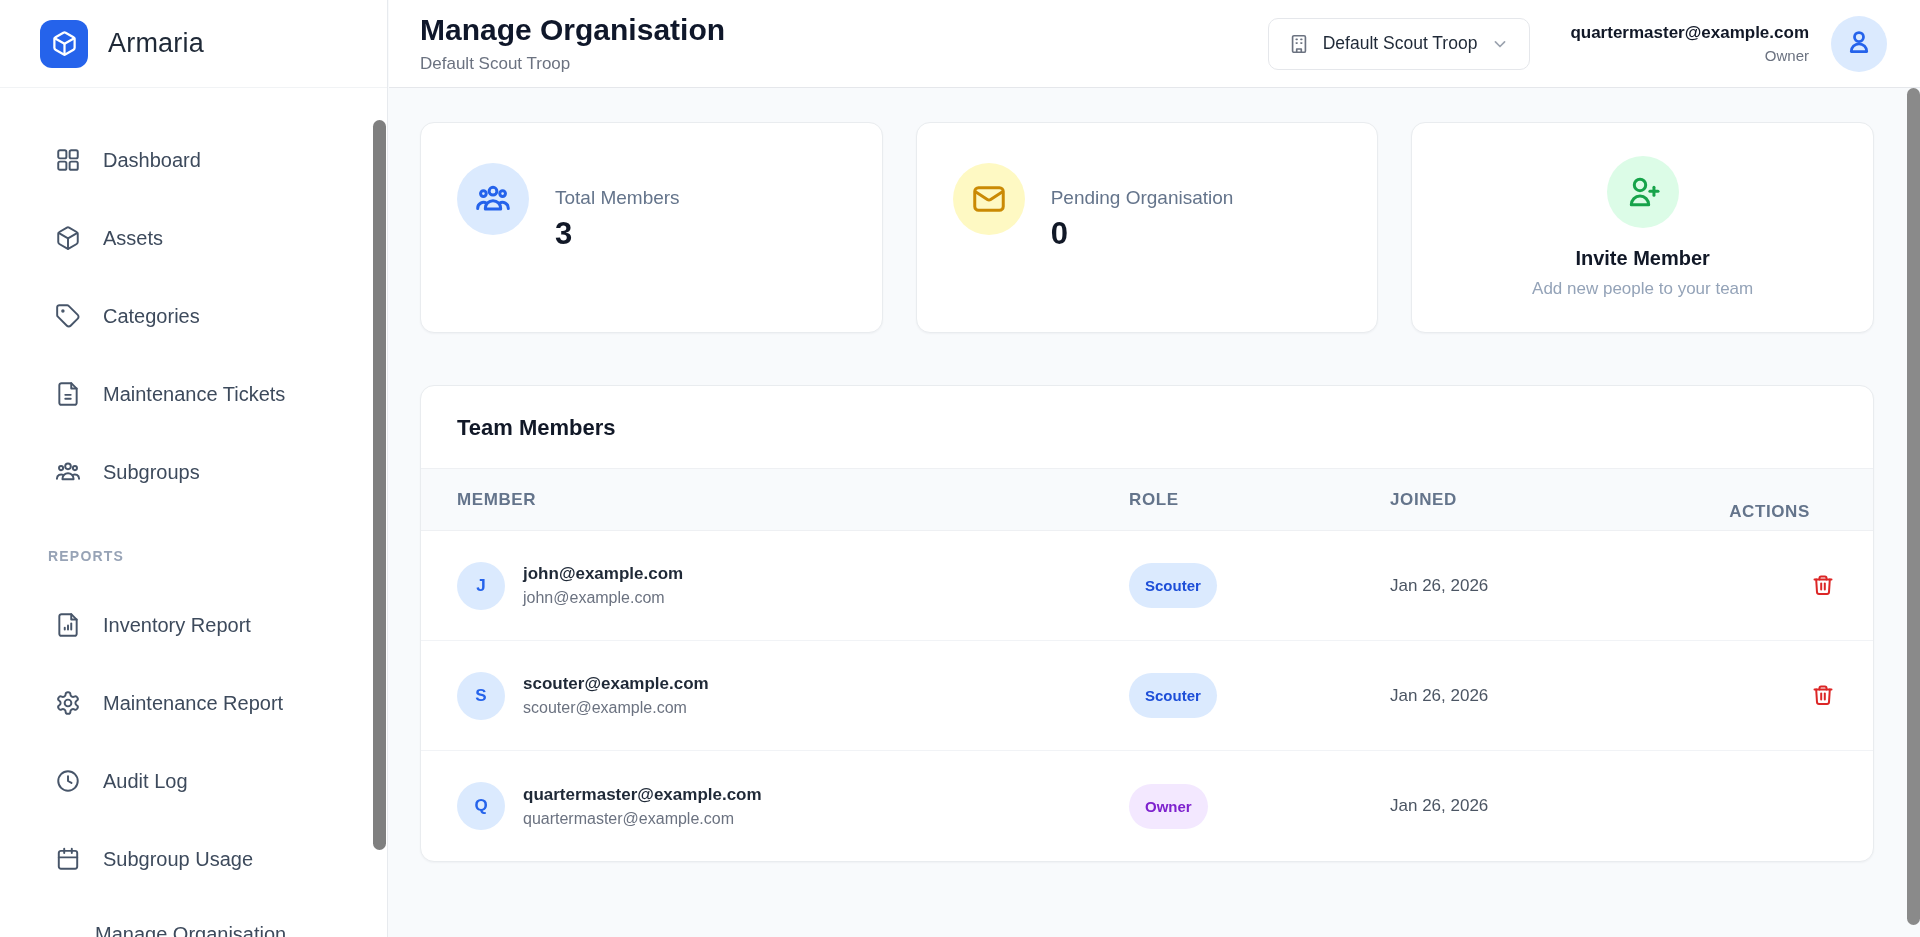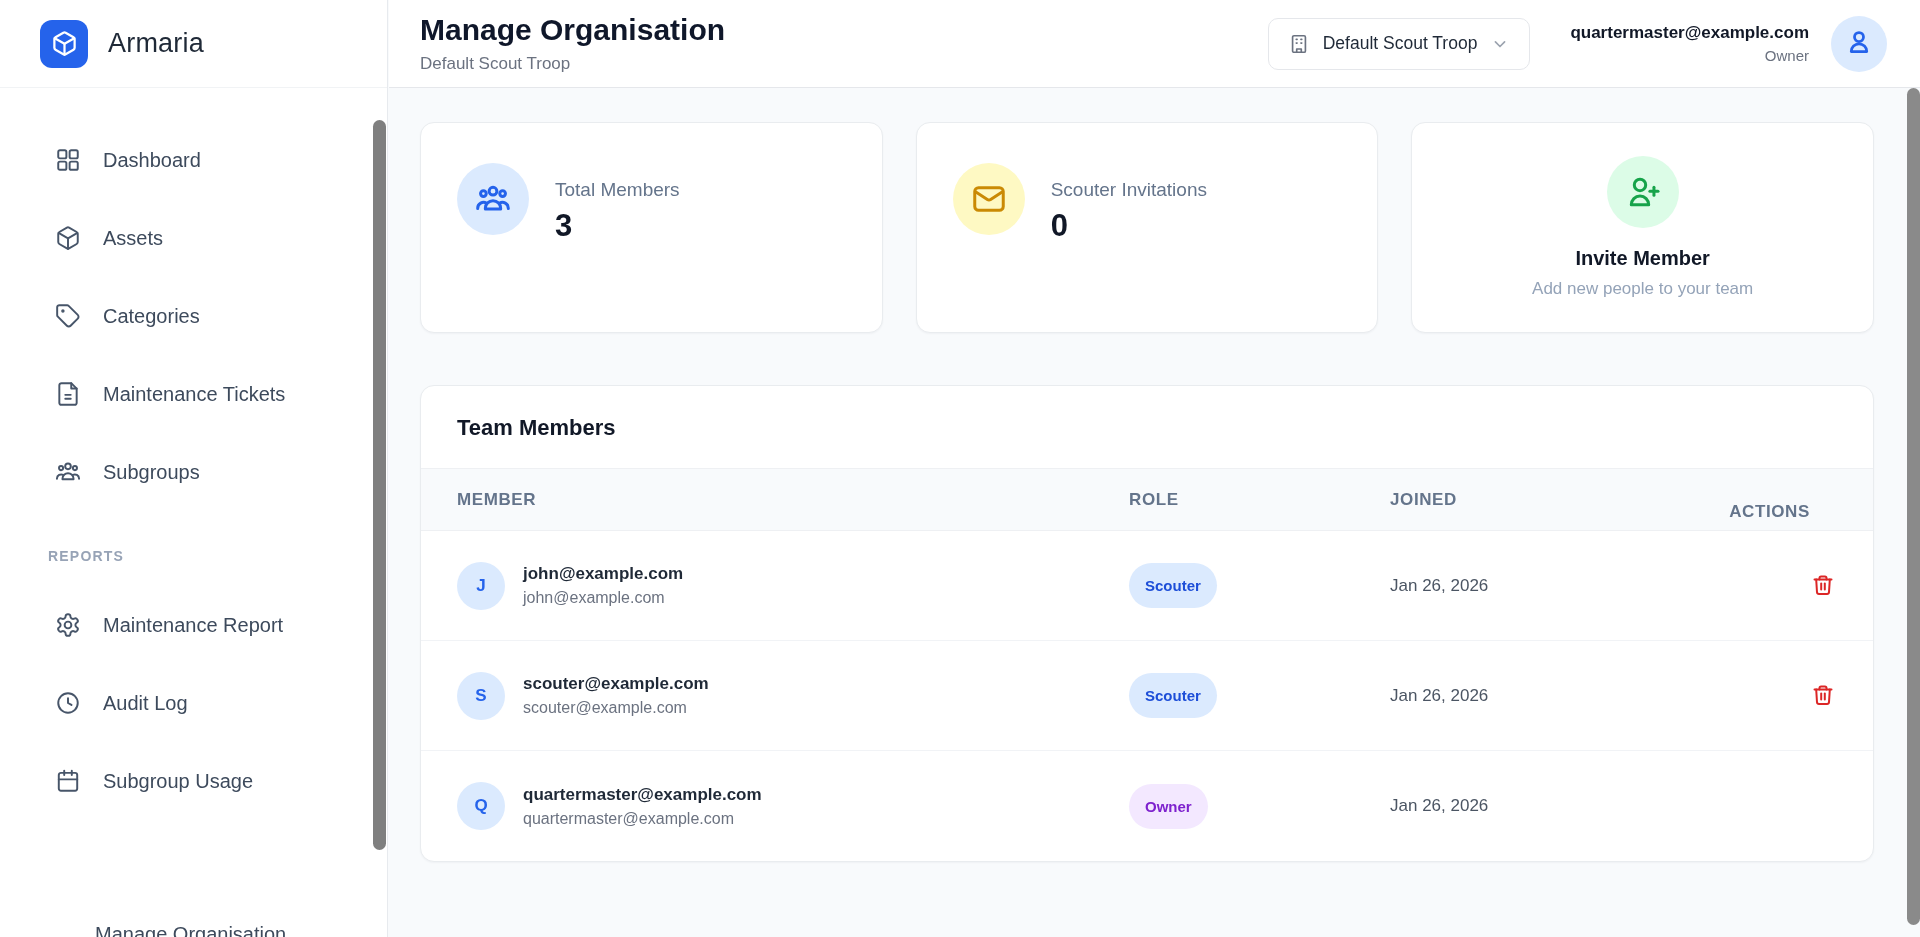--- a/index.html
+++ b/index.html
@@ -79,21 +79,21 @@
     background:#fff; border:1px solid #e9ecef; border-radius:14px;
     box-shadow:0 1px 2px rgba(16,24,40,.04);
   }
   .stats-grid { display:grid; grid-template-columns:repeat(3, 1fr); gap:33px; }
   .stat-card { height:211px; padding:40px 36px; display:flex; align-items:flex-start; gap:26px; }
   .icon-circle {
     width:72px; height:72px; border-radius:50%; display:flex; align-items:center;
     justify-content:center; flex:0 0 auto;
   }
   .icon-circle svg { width:36px; height:36px; }
-  .stat-text { margin-top:16px; }
+  .stat-text { margin-top:24px; }
   .stat-label { font-size:19px; color:#64748b; }
   .stat-value { font-size:31px; font-weight:800; color:#111827; margin-top:7px; }
 
   .invite-card {
     height:211px; display:flex; flex-direction:column; align-items:center;
     justify-content:center; text-align:center; cursor:pointer;
   }
   .invite-title { font-size:20px; font-weight:700; color:#111827; margin-top:19px; }
   .invite-sub { font-size:17px; color:#94a3b8; margin-top:9px; }
 
@@ -205,20 +205,32 @@
                 <path d="M1.8 18.3v-.2a3.9 3.9 0 0 1 5.9-3.3"></path>
                 <path d="M22.2 18.3v-.2a3.9 3.9 0 0 0-5.9-3.3"></path>
                 <path d="M6.9 18.6v-.4a5.1 5.1 0 0 1 10.2 0v.4Z"></path>
               </svg>
             </span>
     <span>Subgroups</span>
   </div>
 </div>
       <div class="side-section-label">REPORTS</div>
       <div id="side-nav-reports">
+  <div class="side-item">
+    <span class="icon">
+              <svg viewBox="0 0 24 24" fill="none" stroke="currentColor" stroke-width="1.8" stroke-linecap="round" stroke-linejoin="round">
+                <path d="M15 2H6a2 2 0 0 0-2 2v16a2 2 0 0 0 2 2h12a2 2 0 0 0 2-2V7Z"></path>
+                <path d="M15 2v5h5"></path>
+                <path d="M9 16.2v-1.7"></path>
+                <path d="M12 16.2v-3.7"></path>
+                <path d="M15 16.2v-5.7"></path>
+              </svg>
+            </span>
+    <span>Inventory Report</span>
+  </div>
 
   <div class="side-item">
     <span class="icon">
               <svg viewBox="0 0 24 24" fill="none" stroke="currentColor" stroke-width="1.8" stroke-linecap="round" stroke-linejoin="round">
                 <path d="M12.22 2h-.44a2 2 0 0 0-2 2v.18a2 2 0 0 1-1 1.73l-.43.25a2 2 0 0 1-2 0l-.15-.08a2 2 0 0 0-2.73.73l-.22.38a2 2 0 0 0 .73 2.73l.15.1a2 2 0 0 1 1 1.72v.51a2 2 0 0 1-1 1.74l-.15.09a2 2 0 0 0-.73 2.73l.22.38a2 2 0 0 0 2.73.73l.15-.08a2 2 0 0 1 2 0l.43.25a2 2 0 0 1 1 1.73V20a2 2 0 0 0 2 2h.44a2 2 0 0 0 2-2v-.18a2 2 0 0 1 1-1.73l.43-.25a2 2 0 0 1 2 0l.15.08a2 2 0 0 0 2.73-.73l.22-.39a2 2 0 0 0-.73-2.73l-.15-.08a2 2 0 0 1-1-1.74v-.5a2 2 0 0 1 1-1.74l.15-.09a2 2 0 0 0 .73-2.73l-.22-.38a2 2 0 0 0-2.73-.73l-.15.08a2 2 0 0 1-2 0l-.43-.25a2 2 0 0 1-1-1.73V4a2 2 0 0 0-2-2z"></path>
                 <circle cx="12" cy="12" r="3.1"></circle>
               </svg>
             </span>
     <span>Maintenance Report</span>
   </div>
@@ -309,21 +321,21 @@
   </div>
 
   <div class="card stat-card">
     <span class="icon-circle" style="background: rgb(254, 249, 195); color: rgb(202, 138, 4);">
             <svg viewBox="0 0 24 24" fill="none" stroke="currentColor" stroke-width="2" stroke-linecap="round" stroke-linejoin="round">
               <rect x="2.5" y="4.5" width="19" height="15" rx="2.5"></rect>
               <path d="m3.5 7.5 7.4 4.8a2 2 0 0 0 2.2 0l7.4-4.8"></path>
             </svg>
           </span>
     <div class="stat-text">
-      <div class="stat-label">Scouter Invitations</div>
+      <div class="stat-label">Pending Organisation</div>
       <div class="stat-value">0</div>
     </div>
   </div>
 <div class="card invite-card" id="invite-card">
         <span class="icon-circle" style="background: rgb(220, 252, 231); color: rgb(22, 163, 74);">
             <svg viewBox="0 0 24 24" fill="none" stroke="currentColor" stroke-width="2" stroke-linecap="round" stroke-linejoin="round">
               <circle cx="10" cy="7.3" r="3.8"></circle>
               <path d="M4.2 20.5a5.8 5.8 0 0 1 11.6 0Z"></path>
               <path d="M19.3 8.8v5.4"></path>
               <path d="M16.6 11.5H22"></path>

